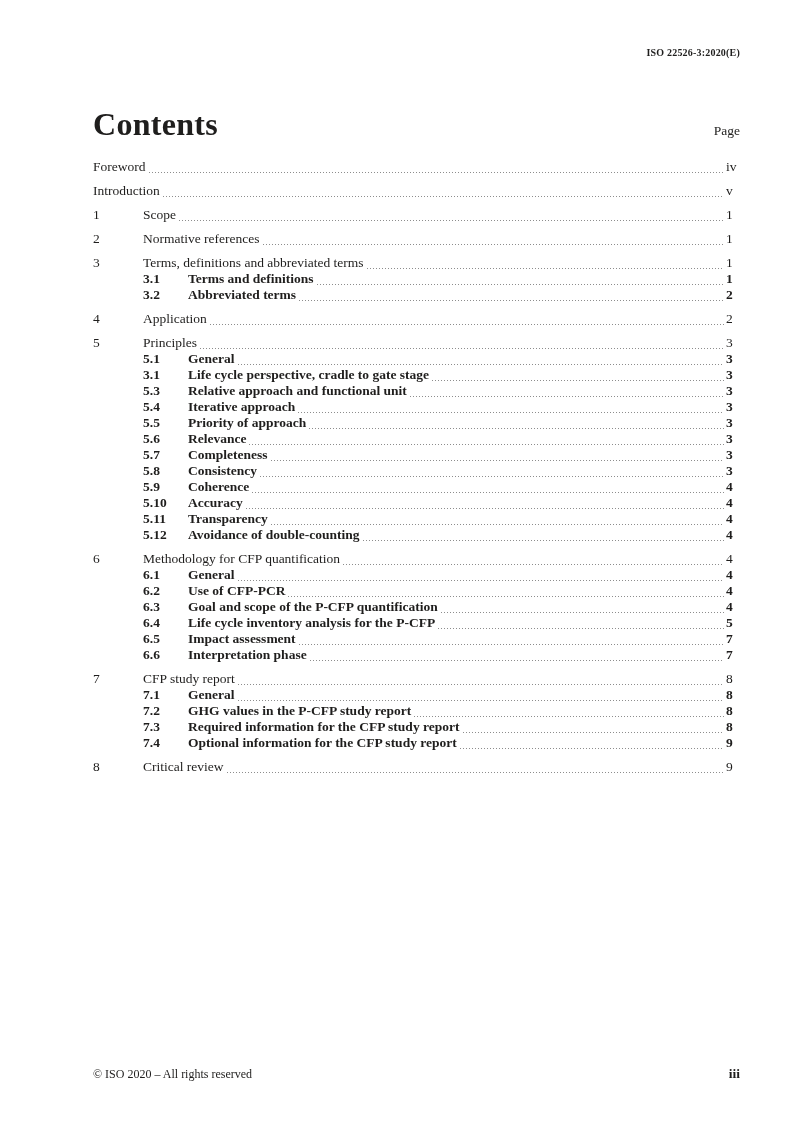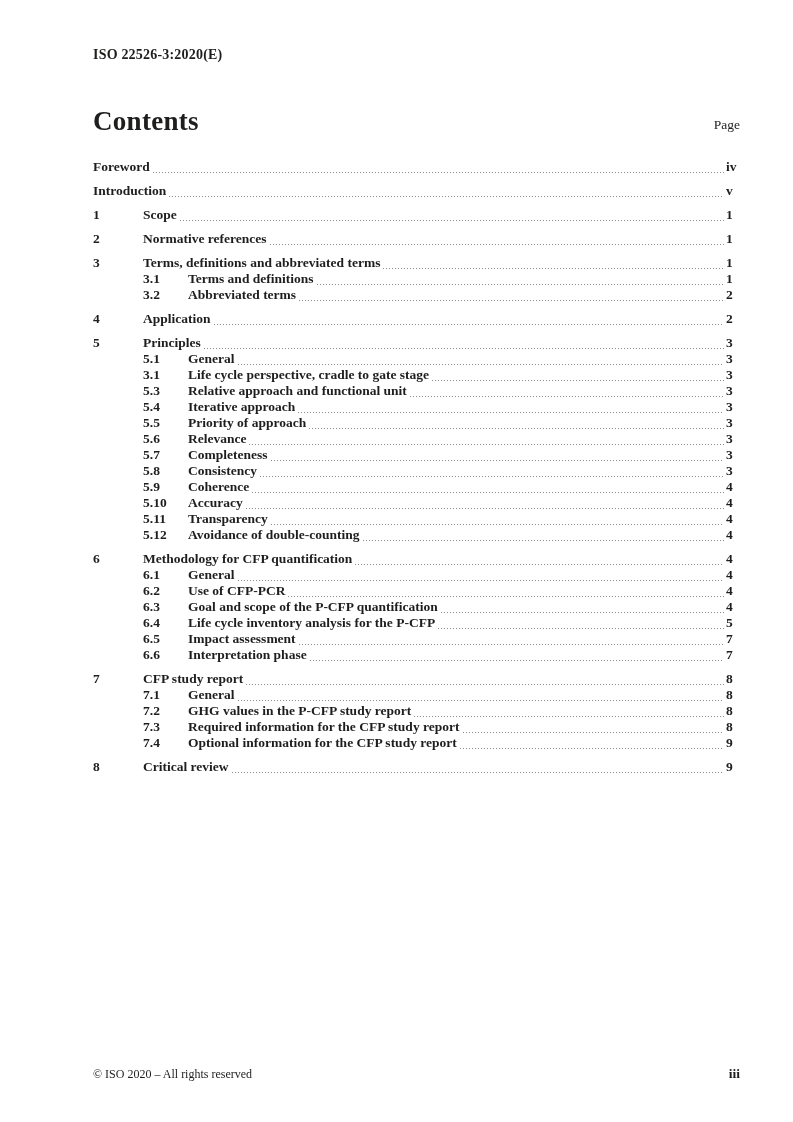--- a/index.html
+++ b/index.html
@@ -9,54 +9,55 @@
     font-family: "Liberation Serif", serif;
     color: #1f1e1d;
     position: relative;
     overflow: hidden;
   }
   .page { position: absolute; inset: 0; }
 
   .doc-header {
     position: absolute;
     top: 47px; left: 93px; right: 53px;
-    font-size: 14px;
+    text-align: right;
+    font-size: 10px;
     font-weight: bold;
     letter-spacing: 0.2px;
   }
 
   .title-row {
     position: absolute;
     top: 106px; left: 93px; right: 53px;
     display: flex;
     justify-content: space-between;
     align-items: flex-end;
   }
   .contents-title {
-    font-size: 27px;
+    font-size: 32px;
     font-weight: bold;
     letter-spacing: 0.3px;
   }
   .page-label {
     font-size: 13.5px;
     padding-bottom: 4px;
     margin-top: 6px;
   }
 
   .toc {
     position: absolute;
     top: 151px; left: 93px; right: 53px;
   }
   .row {
     display: flex;
     align-items: flex-end;
     font-size: 13.5px;
     line-height: 16px;
   }
-  .row.h, .row.c { margin-top: 8px; font-weight: bold; }
+  .row.h, .row.c { margin-top: 8px; font-weight: normal; }
   .row.c .num { width: 50px; flex: 0 0 50px; }
   .row.s { padding-left: 50px; font-weight: bold; }
   .row.s .num { width: 45px; flex: 0 0 45px; }
   .row .label { white-space: nowrap; }
   .leader {
     flex: 1 1 auto;
     align-self: flex-end;
     height: 5px;
     margin: 0 2px 0 3px;
     background-image: repeating-linear-gradient(to right,

